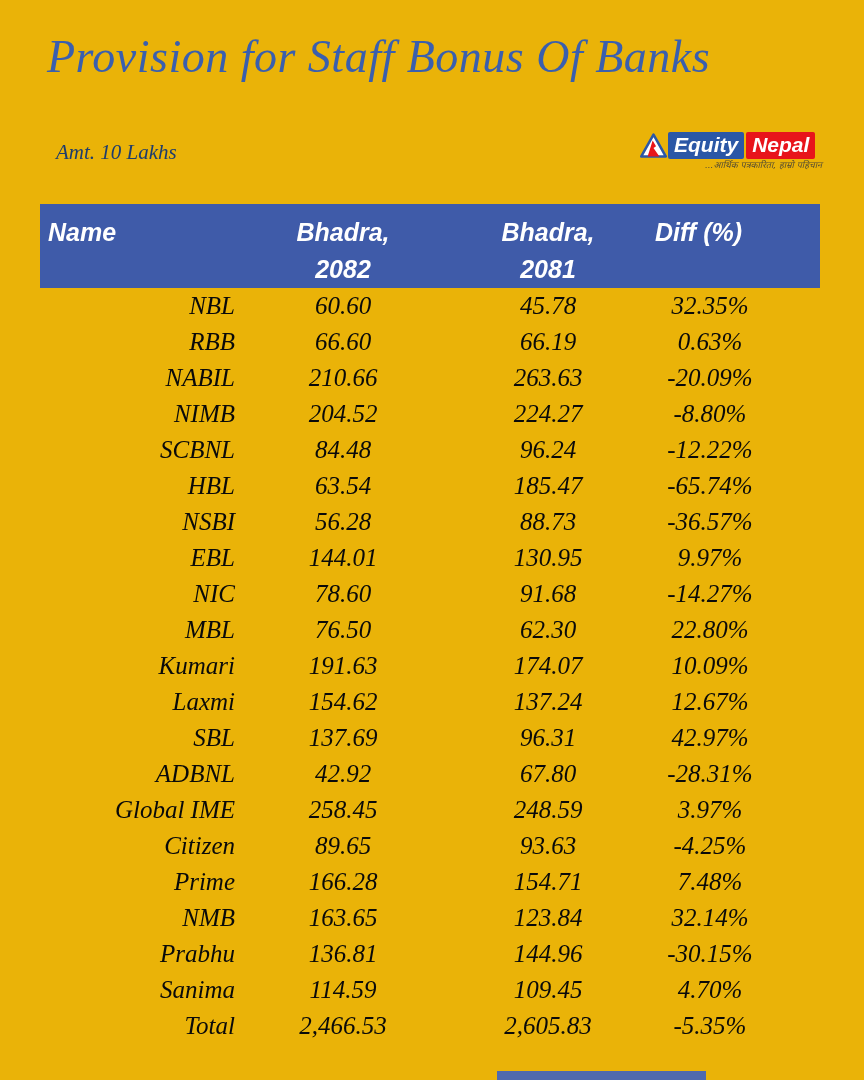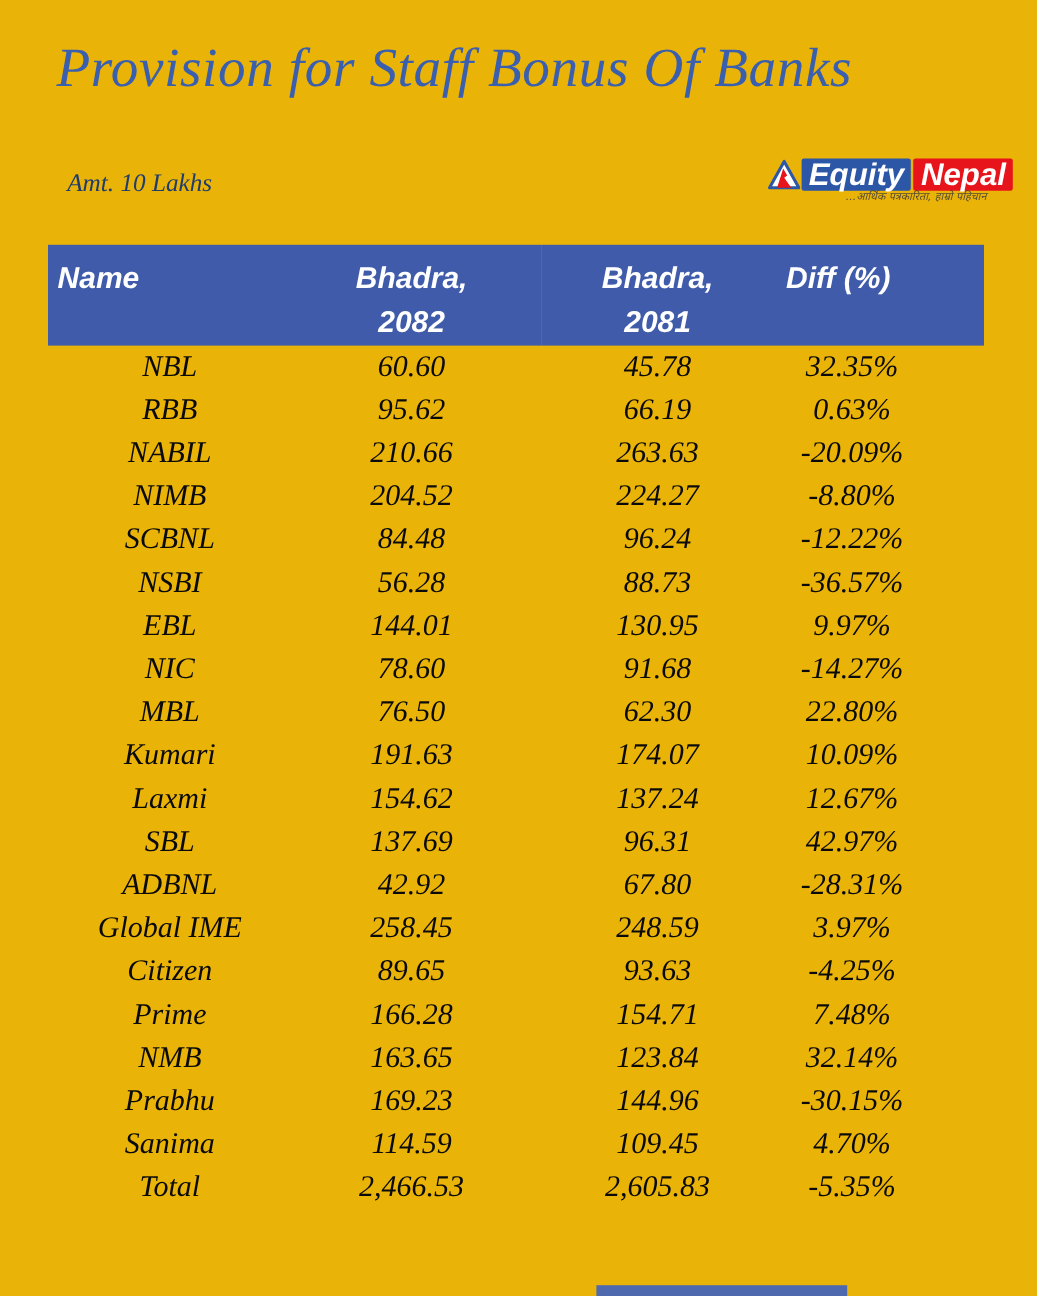--- a/index.html
+++ b/index.html
@@ -36,21 +36,21 @@
     left: 640px;
     top: 132px;
     width: 182px;
   }
   .logo-row { display: flex; align-items: center; }
   .logo-icon { width: 27px; height: 27px; display: inline-block; margin-right: 1px; flex: 0 0 auto; }
   .logo-box {
     color: #fff;
     font-family: "Liberation Sans", sans-serif;
     font-weight: 700;
-    font-size: 26px;
+    font-size: 21px;
     line-height: 24px;
     padding: 1px 6px 2px 6px;
     border-radius: 2px;
     white-space: nowrap;
   }
   .logo-box.blue { background: var(--logo_blue, #2b57a6); }
   .logo-box.red  { background: var(--logo_red, #e8141b); margin-left: 2px; }
   .logo-tagline {
     text-align: right;
     font-size: 9px;
@@ -86,21 +86,21 @@
   table.bonus tbody td {
     font-family: "Liberation Serif", serif;
     font-size: 25px;
     color: #0a0a0a;
     height: 36px;
     line-height: 36px;
     padding: 0;
     text-align: center;
     white-space: nowrap;
   }
-  table.bonus tbody td:first-child { text-align: center; padding-left: 8px; }
+  table.bonus tbody td:first-child { text-align: right; padding-left: 8px; }
   table.bonus tbody td:last-child { padding-right: 45px; }
   .bottom-bar {
     position: absolute;
     left: 497px;
     top: 1071px;
     width: 209px;
     height: 9px;
     background: var(--accent_bar, #4f69ae);
   }
 </style>
@@ -154,21 +154,21 @@
     </thead>
     <tbody>
         <tr>
           <td>NBL</td>
           <td>60.60</td>
           <td>45.78</td>
           <td>32.35%</td>
         </tr>
         <tr>
           <td>RBB</td>
-          <td>95.62</td>
+          <td>66.60</td>
           <td>66.19</td>
           <td>0.63%</td>
         </tr>
         <tr>
           <td>NABIL</td>
           <td>210.66</td>
           <td>263.63</td>
           <td>-20.09%</td>
         </tr>
         <tr>
@@ -177,20 +177,26 @@
           <td>224.27</td>
           <td>-8.80%</td>
         </tr>
         <tr>
           <td>SCBNL</td>
           <td>84.48</td>
           <td>96.24</td>
           <td>-12.22%</td>
         </tr>
         <tr>
+          <td>HBL</td>
+          <td>63.54</td>
+          <td>185.47</td>
+          <td>-65.74%</td>
+        </tr>
+        <tr>
           <td>NSBI</td>
           <td>56.28</td>
           <td>88.73</td>
           <td>-36.57%</td>
         </tr>
         <tr>
           <td>EBL</td>
           <td>144.01</td>
           <td>130.95</td>
           <td>9.97%</td>
@@ -250,21 +256,21 @@
           <td>7.48%</td>
         </tr>
         <tr>
           <td>NMB</td>
           <td>163.65</td>
           <td>123.84</td>
           <td>32.14%</td>
         </tr>
         <tr>
           <td>Prabhu</td>
-          <td>169.23</td>
+          <td>136.81</td>
           <td>144.96</td>
           <td>-30.15%</td>
         </tr>
         <tr>
           <td>Sanima</td>
           <td>114.59</td>
           <td>109.45</td>
           <td>4.70%</td>
         </tr>
         <tr>

